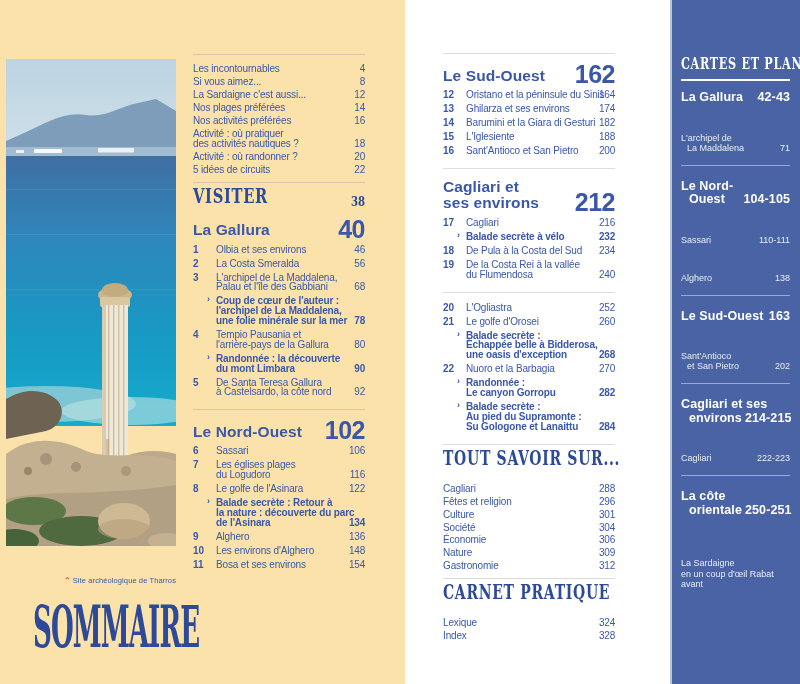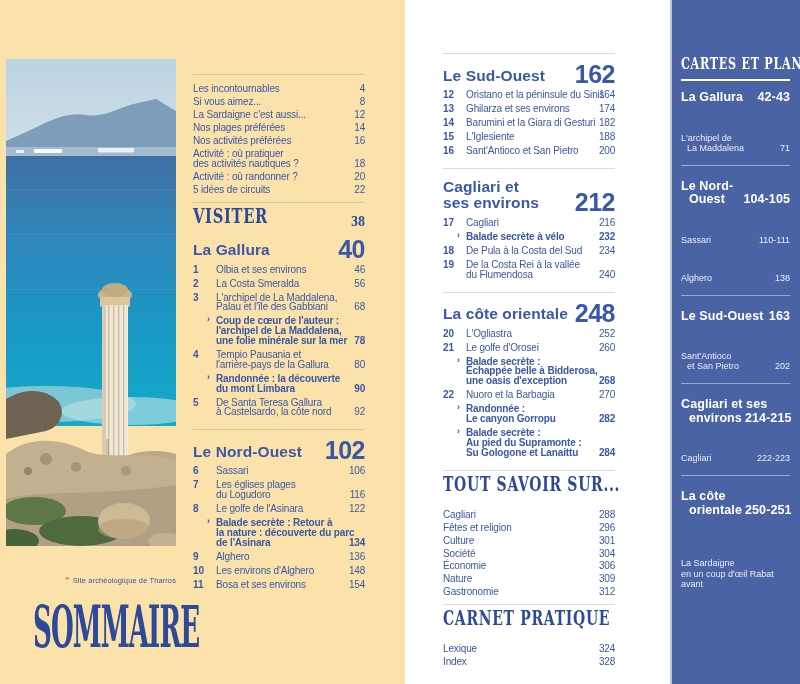--- a/index.html
+++ b/index.html
@@ -18,21 +18,21 @@
   .caption{position:absolute;left:6px;top:576px;width:170px;text-align:right;font-size:7.5px;color:var(--ink);letter-spacing:.1px;}
   .caption .caret{color:var(--caret);font-weight:700;font-size:8px;margin-right:2px;}
 
   
   .big-title{position:absolute;left:33px;top:598px;font-family:"DejaVu Serif",serif;font-weight:700;
     font-size:58px;line-height:1;letter-spacing:-2px;color:var(--ink-deep);
     transform:scaleX(.45);transform-origin:left top;white-space:nowrap;}
 
   
   .toc-col{position:absolute;font-size:10px;line-height:9.8px;}
-  #col1{left:193px;top:74px;width:172px;}
+  #col1{left:193px;top:54px;width:172px;}
   #col2{left:443px;top:53px;width:172px;}
   .block.divider{border-top:1px solid var(--div-cream);}
   #col2 .block.divider{border-top:1px solid var(--div-white);}
   .block.list{padding-top:9px;padding-bottom:4px;}
   .block.slab{padding-top:2px;padding-bottom:6px;}
   .block.region{padding-top:10px;padding-bottom:8px;}
   .block.region.nodiv{padding-top:6px;}
 
   .slab-row{display:flex;justify-content:space-between;align-items:flex-end;}
   .slab-label{font-family:"DejaVu Serif",serif;font-weight:700;font-size:21px;line-height:22px;
@@ -397,26 +397,20 @@
       <div class="entry">
         <span class="num">19</span>
         <div class="lines">
           <div class="line">De la Costa Rei à la vallée</div>
           <div class="line">du Flumendosa</div>
         </div>
         <span class="page">240</span>
       </div>
     </div>
     <div class="block region divider">
-      <div class="rhead">
-        <div class="rtitle">
-          <div>La côte orientale</div>
-        </div>
-        <span class="rpage">248</span>
-      </div>
       <div class="entry">
         <span class="num">20</span>
         <div class="lines">
           <div class="line">L'Ogliastra</div>
         </div>
         <span class="page">252</span>
       </div>
       <div class="entry">
         <span class="num">21</span>
         <div class="lines">

